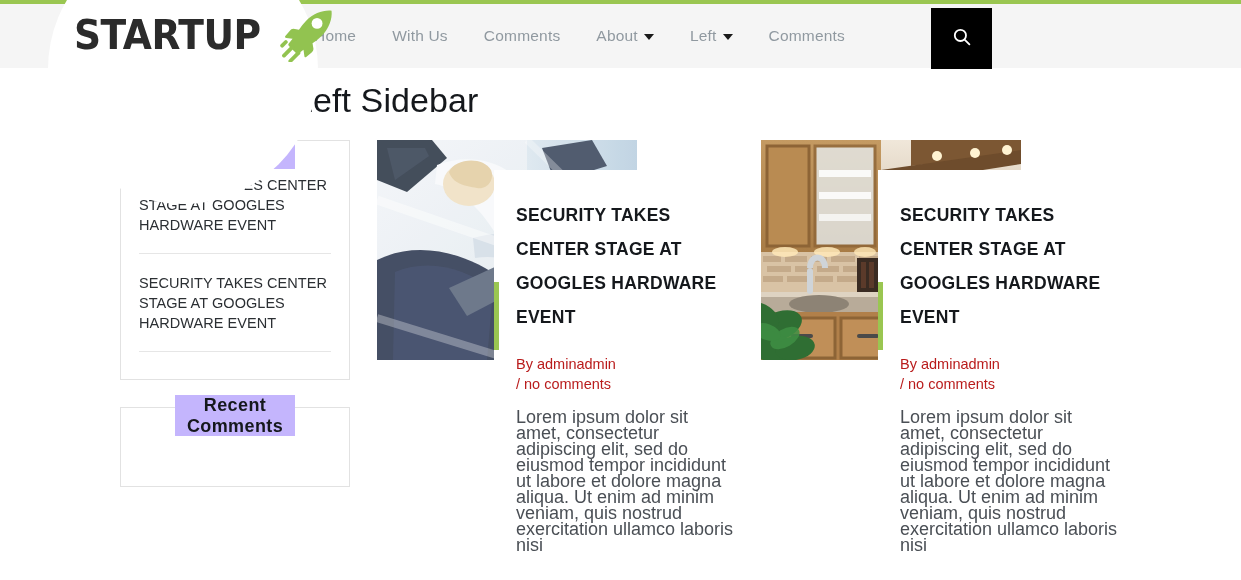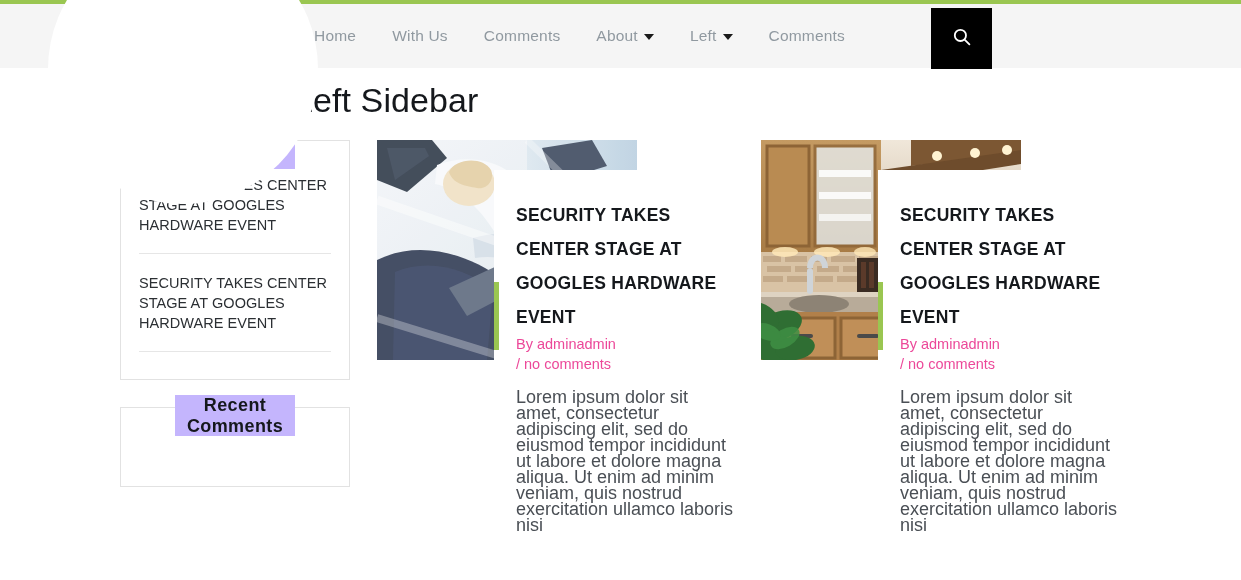--- a/index.html
+++ b/index.html
@@ -257,23 +257,23 @@
     font-weight: 700;
     color: #15181c;
     letter-spacing: 0.25px;
     line-height: 34px;
     text-transform: uppercase;
     cursor: pointer;
     width: 215px;
   }
 
   .card-meta {
-    margin-top: 0;
+    margin-top: 20px;
     font-size: 14.5px;
-    color: #ec4899;
+    color: #b91c1c;
     line-height: 20px;
   }
   .card-meta .meta-line { display: block; }
 
   .card-excerpt {
     margin-top: 15px;
     font-size: 18px;
     color: #4a4f55;
     line-height: 16px;
     width: 219px;
@@ -302,20 +302,34 @@
     </div>
     <div class="nav-item">
       <span>Left</span>
       <span class="caret"></span>
     </div>
     <div class="nav-item">
       <span>Comments</span>
     </div>
   </nav>
 
+  <div class="logo-wrap">
+    <span class="logo-text">STARTUP</span>
+    <span class="logo-rocket">
+      <svg viewBox="0 0 64 60" xmlns="http://www.w3.org/2000/svg">
+        <g fill="#92c350">
+          <path d="M58 3c-9 -1 -20 3 -28 11 -3 3 -6 7 -8 10l-6 -1c-2 0 -3 1 -4 2l-5 6c-1 1 0 2 1 2l7 1 -4 5c-1 1 -1 2 0 3l8 8c1 1 2 1 3 0l5 -4 1 7c0 1 1 2 2 1l6 -5c1 -1 2 -2 2 -4l-1 -6c3 -2 7 -5 10 -8 8 -8 12 -19 11 -28z"></path>
+          <circle cx="42" cy="17" r="6" fill="#ffffff"></circle>
+          <path d="M13 42l-9 9c-1 1 -1 2 0 3 1 1 2 1 3 0l9 -9c1 -1 1 -2 0 -3 -1 -1 -2 -1 -3 0z"></path>
+          <path d="M20 48l-9 9c-1 1 -1 2 0 3 1 1 2 1 3 0l9 -9c1 -1 1 -2 0 -3 -1 -1 -2 -1 -3 0z"></path>
+          <path d="M6 36l-4 4c-1 1 -1 2 0 3 1 1 2 1 3 0l4 -4c1 -1 1 -2 0 -3 -1 -1 -2 -1 -3 0z"></path>
+        </g>
+      </svg>
+    </span>
+  </div>
 
   <div class="search-toggle">
     <span>
       <svg width="20" height="20" viewBox="0 0 20 20" xmlns="http://www.w3.org/2000/svg">
         <circle cx="8.4" cy="8.4" r="5.6" fill="none" stroke="#ffffff" stroke-width="1.8"></circle>
         <line x1="12.6" y1="12.6" x2="17.4" y2="17.4" stroke="#ffffff" stroke-width="1.8" stroke-linecap="round"></line>
       </svg>
     </span>
   </div>
 </header>

